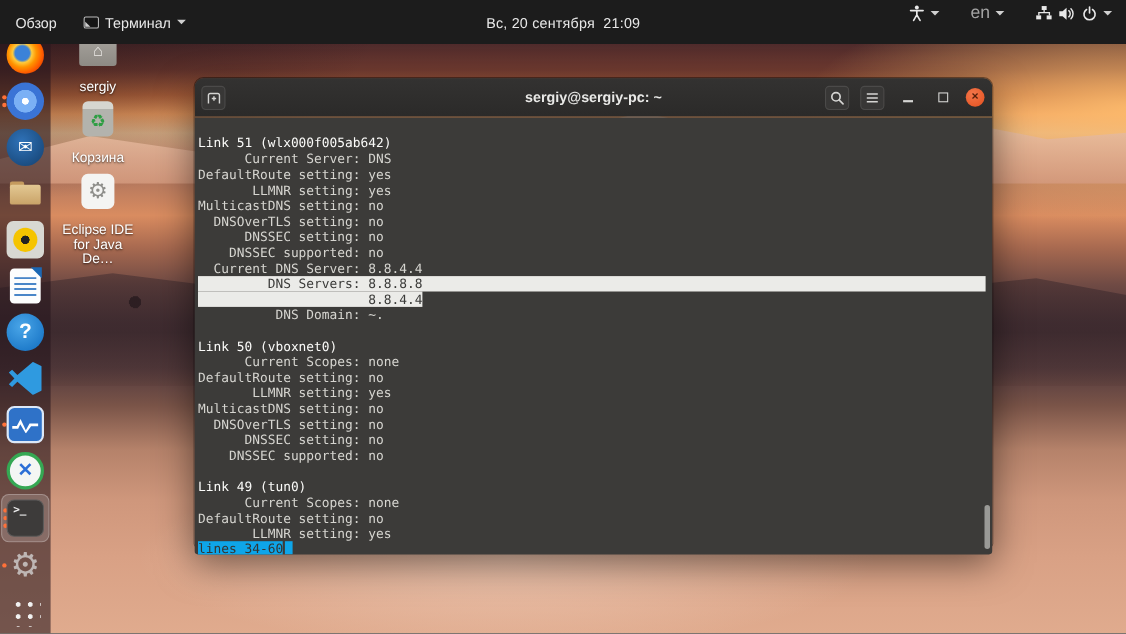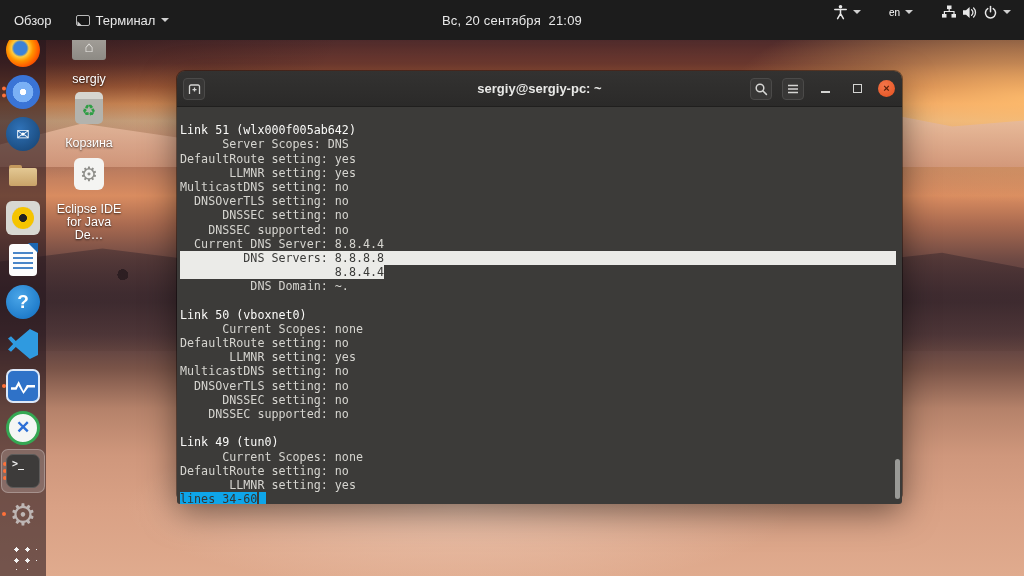--- a/index.html
+++ b/index.html
@@ -43,21 +43,21 @@
     color:#e8e8e8; font-size:13px; display:flex; align-items:center; z-index:50; }
   .tb-activities { padding:0 14px; height:100%; display:flex; align-items:center; cursor:pointer; }
   .tb-appmenu { display:flex; align-items:center; gap:6px; padding:0 10px; height:100%; }
   .mini-term { width:14px; height:11px; background:#161616; border:1px solid #b9b9b9; border-radius:2px; position:relative; }
   .mini-term::after { content:"◣"; position:absolute; left:1px; bottom:-1px; font-size:6px; color:#cfcfcf; }
   .caret { width:0; height:0; border-left:4px solid transparent; border-right:4px solid transparent; border-top:4px solid #d0d0d0; display:inline-block; }
   .tb-clock { position:absolute; left:50%; transform:translateX(-50%); white-space:pre; letter-spacing:.2px; }
   .tb-right { position:absolute; right:10px; top:0; height:24px; display:flex; align-items:center; gap:7px; }
   .tb-group { display:flex; align-items:center; gap:5px; height:100%; padding:0 3px; }
   .tb-sp { width:8px; }
-  .tb-en { font-size:10px; color:#ffffff; }
+  .tb-en { font-size:16px; color:#a3a3a3; }
 
   
   .dock { position:absolute; left:0; top:24px; bottom:0; width:46px; background:rgba(38,22,30,.58);
     display:flex; flex-direction:column; align-items:center; padding-top:5px; z-index:40; }
   .dock-item { position:relative; width:44px; height:42px; display:flex; align-items:center; justify-content:center; flex:0 0 auto; }
   .dock-item.active { background:rgba(255,255,255,.17); border:1px solid rgba(255,255,255,.25); border-radius:7px; height:44px; }
   .dots { position:absolute; left:1px; top:50%; transform:translateY(-50%); display:flex; flex-direction:column; gap:3px; }
   .dot { width:4px; height:4px; border-radius:50%; background:#ff7139; }
   .dock-icon { width:34px; height:34px; display:flex; align-items:center; justify-content:center; position:relative; }
 
@@ -293,21 +293,21 @@
           </div>
         <div class="ctl-close">
             <span>×</span>
           </div>
       </div>
     </div>
     <div class="term-body">
       <div class="scrollbar-thumb"></div>
     <div class="t-line"><span>&nbsp;</span></div>
         <div class="t-line bold"><span>Link 51 (wlx000f005ab642)</span></div>
-        <div class="t-line"><span>      Server Scopes: DNS</span></div>
+        <div class="t-line"><span>      Current Server: DNS</span></div>
         <div class="t-line"><span>DefaultRoute setting: yes</span></div>
         <div class="t-line"><span>       LLMNR setting: yes</span></div>
         <div class="t-line"><span>MulticastDNS setting: no</span></div>
         <div class="t-line"><span>  DNSOverTLS setting: no</span></div>
         <div class="t-line"><span>      DNSSEC setting: no</span></div>
         <div class="t-line"><span>    DNSSEC supported: no</span></div>
         <div class="t-line"><span>  Current DNS Server: 8.8.4.4</span></div>
         <div class="t-line hl-full"><span>         DNS Servers: 8.8.8.8</span></div>
         <div class="t-line hl-text"><span>                      8.8.4.4</span></div>
         <div class="t-line"><span>          DNS Domain: ~.</span></div>

